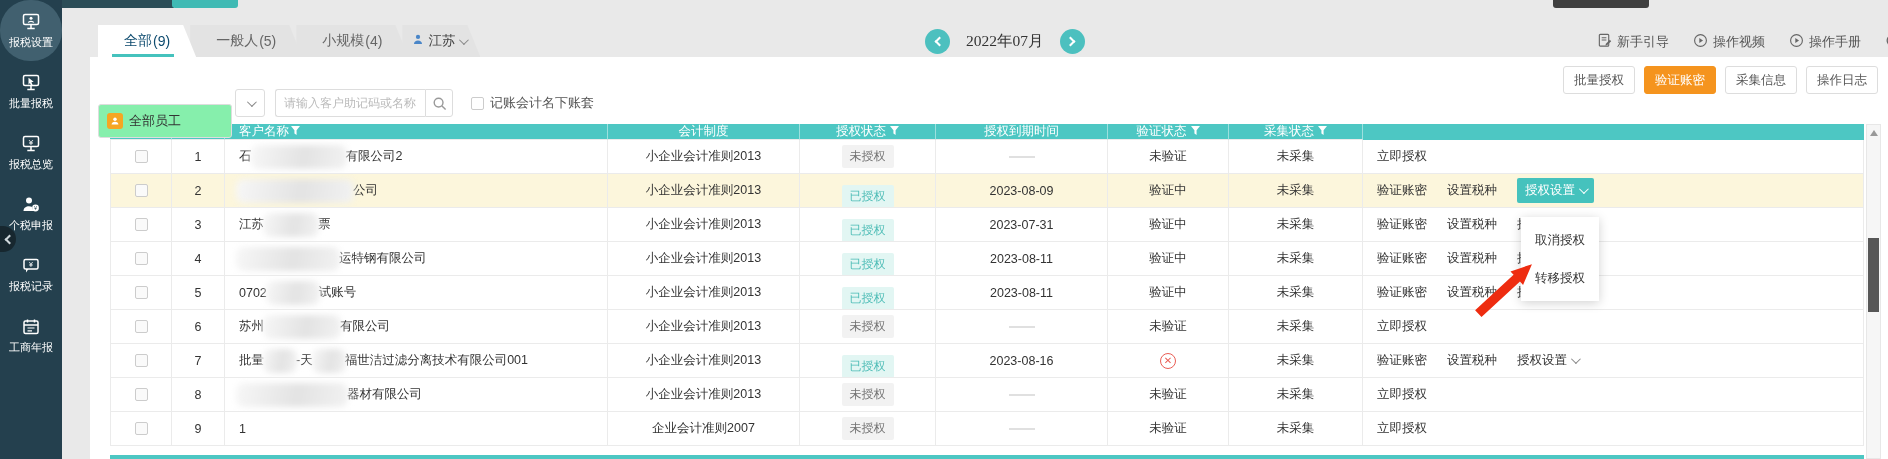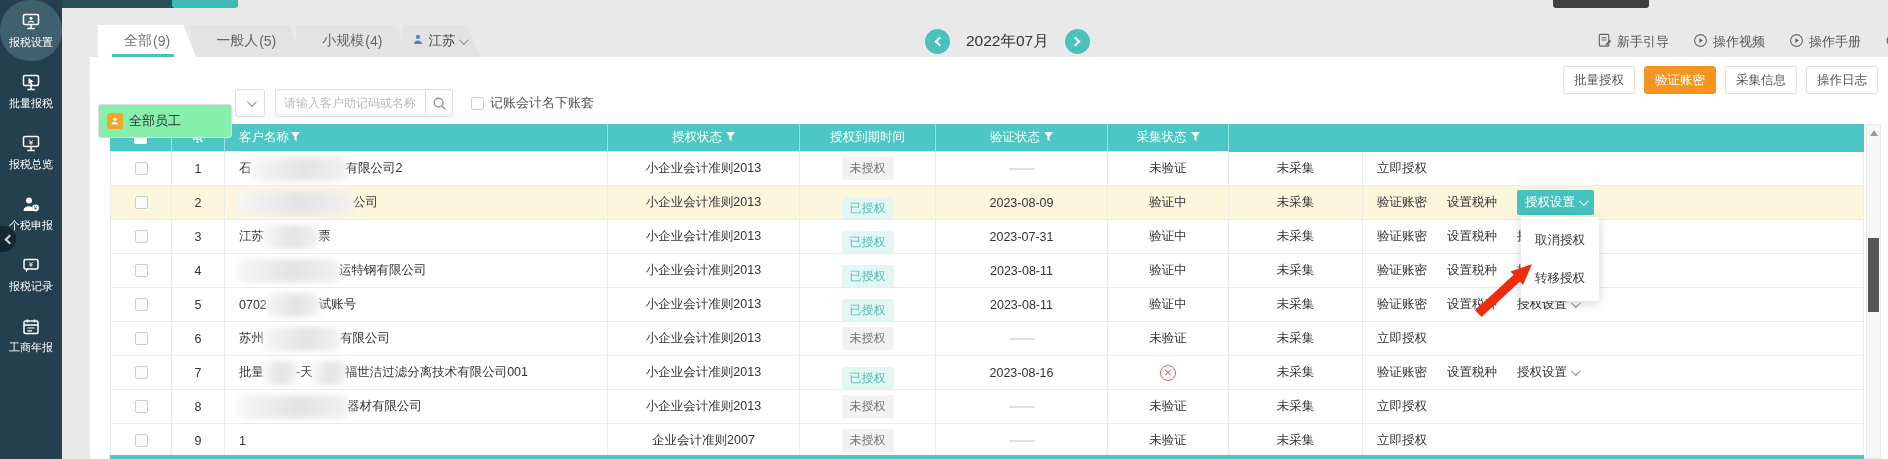--- a/index.html
+++ b/index.html
@@ -20,32 +20,32 @@
   .collapse-handle { position:absolute; left:0; top:226px; width:16px; height:26px; background:#17272f; border-radius:0 13px 13px 0; display:flex; align-items:center; justify-content:center; cursor:pointer; z-index:11; }
   .chev { display:inline-block; width:7px; height:7px; }
   .chev-left { border-left:2px solid #cfd8dc; border-bottom:2px solid #cfd8dc; transform:rotate(45deg); margin-left:3px; }
 
   
   #panel { position:absolute; left:90px; top:57px; width:1798px; height:402px; background:#fff; }
 
   
   #tabs { position:absolute; left:98px; top:25px; height:32px; display:flex; z-index:3; }
   .tab { position:relative; height:32px; padding:0 26px; display:flex; align-items:center; font-size:14px; color:#666; background:#e3e3e3; cursor:pointer; clip-path:polygon(0 0, calc(100% - 13px) 0, 100% 100%, 0 100%); margin-right:-6px; }
-  .tab.active { background:#fff; color:#737373; z-index:2; }
+  .tab.active { background:#fff; color:#0c4a6e; z-index:2; }
   .tab.active::after { content:""; position:absolute; left:14px; right:22px; bottom:0; height:3px; background:#45c2bd; }
   .tab .cnt { margin-left:1px; }
   .tab-region { position:relative; height:32px; padding:0 14px 0 10px; display:flex; align-items:center; gap:4px; font-size:13.5px; color:#444; background:#e3e3e3; cursor:pointer; clip-path:polygon(0 0, calc(100% - 13px) 0, 100% 100%, 0 100%); }
   .chev-down { width:7px; height:7px; border-right:1.6px solid #888; border-bottom:1.6px solid #888; transform:rotate(45deg) translateY(-2px); display:inline-block; }
 
   
   #month-nav { position:absolute; left:925px; top:29px; display:flex; align-items:center; gap:16px; z-index:3; }
   .nav-circle { width:25px; height:25px; border-radius:50%; background:#4cc0bf; border:none; display:flex; align-items:center; justify-content:center; cursor:pointer; }
   .chev-l { border-left:2px solid #fff; border-bottom:2px solid #fff; transform:rotate(45deg); margin-left:3px; }
   .chev-r { border-right:2px solid #fff; border-top:2px solid #fff; transform:rotate(45deg); margin-right:3px; }
-  .month-label { font-size:15.5px; color:#333; }
+  .month-label { font-size:15.5px; color:#333;font-family:Liberation Serif, serif; }
 
   
   #help-links { position:absolute; left:1597px; top:33px; display:flex; gap:24px; white-space:nowrap; z-index:3; }
   .help-link { display:flex; align-items:center; gap:5px; font-size:13px; color:#555; cursor:pointer; }
 
   
   #filter-row { position:absolute; left:98px; top:68px; display:flex; align-items:center; z-index:3; }
   .staff-dd { width:134px; height:28px; border:1px solid #ddd; border-radius:3px; background:#86efac; display:flex; align-items:center; gap:6px; padding:16px 8px; cursor:pointer;margin-top:36px; }
   .staff-ico { width:16px; height:16px; border-radius:3px; background:#f5a623; display:flex; align-items:center; justify-content:center; }
   .staff-dd .txt { font-size:13px; color:#333; }
@@ -59,21 +59,21 @@
   .cb-label { font-size:13px; color:#555; }
 
   
   #action-buttons { position:absolute; right:10px; top:66px; display:flex; gap:9px; z-index:3; }
   .act-btn { min-width:70px; height:28px; padding:0 10px; background:#fff; border:1px solid #ddd; border-radius:3px; font-size:12.5px; color:#555; cursor:pointer; font-family:inherit; }
   .act-btn.primary { background:#f5941e; border-color:#f5941e; color:#fff; }
 
   
   #table { position:absolute; left:110px; top:124px; width:1754px; z-index:2; }
   .trow { display:grid; grid-template-columns:62px 53px 383px 192px 136px 172px 121px 134px 1fr; }
-  .thead { background:#4dc7c3; height:28px; }
+  .thead { background:#4dc7c3; height:16px; }
   .thead .tcell { color:#fff; font-size:12.5px; border-right:1px solid rgba(255,255,255,.45); display:flex; align-items:center; justify-content:center; gap:4px; }
   .thead .tcell.name-col { justify-content:flex-start; padding-left:14px; }
   .tbody-row { height:34px; background:#fff; }
   .tbody-row.hl { background:#fcf6dc; }
   .tcell { display:flex; align-items:center; justify-content:center; font-size:12.5px; color:#333; border-right:1px solid #ebebeb; border-bottom:1px solid #ebebeb; overflow:hidden; }
   .tbody-row .tcell:first-child { border-left:1px solid #ebebeb; }
   .tcell.name-col { justify-content:flex-start; padding-left:14px; gap:2px; }
   .tcell.ops-col { justify-content:flex-start; padding-left:14px; gap:20px; }
   .row-cb { width:13px; height:13px; border:1px solid #ccc; border-radius:2px; background:#fafafa; cursor:pointer; }
   .head-cb { width:13px; height:13px; background:#fff; border-radius:2px; cursor:pointer; }
@@ -289,20 +289,23 @@
             <circle cx="10" cy="10" r="7" fill="none" stroke="#fff" stroke-width="2.6" stroke-dasharray="2.4 3.1"></circle>
           </svg></span>
       </div>
       <div class="tcell name-col">
         <span>客户名称</span>
         <span><svg width="9" height="10" viewBox="0 0 10 11">
             <path d="M0 0h10L6.2 4.6V10L3.8 8.2V4.6Z" fill="#fff"></path>
           </svg></span>
       </div>
       <div class="tcell">
+        <span>会计制度</span>
+      </div>
+      <div class="tcell">
         <span>授权状态</span>
         <span><svg width="9" height="10" viewBox="0 0 10 11">
             <path d="M0 0h10L6.2 4.6V10L3.8 8.2V4.6Z" fill="#fff"></path>
           </svg></span>
       </div>
       <div class="tcell">
         <span>授权到期时间</span>
       </div>
       <div class="tcell">
         <span>验证状态</span>

